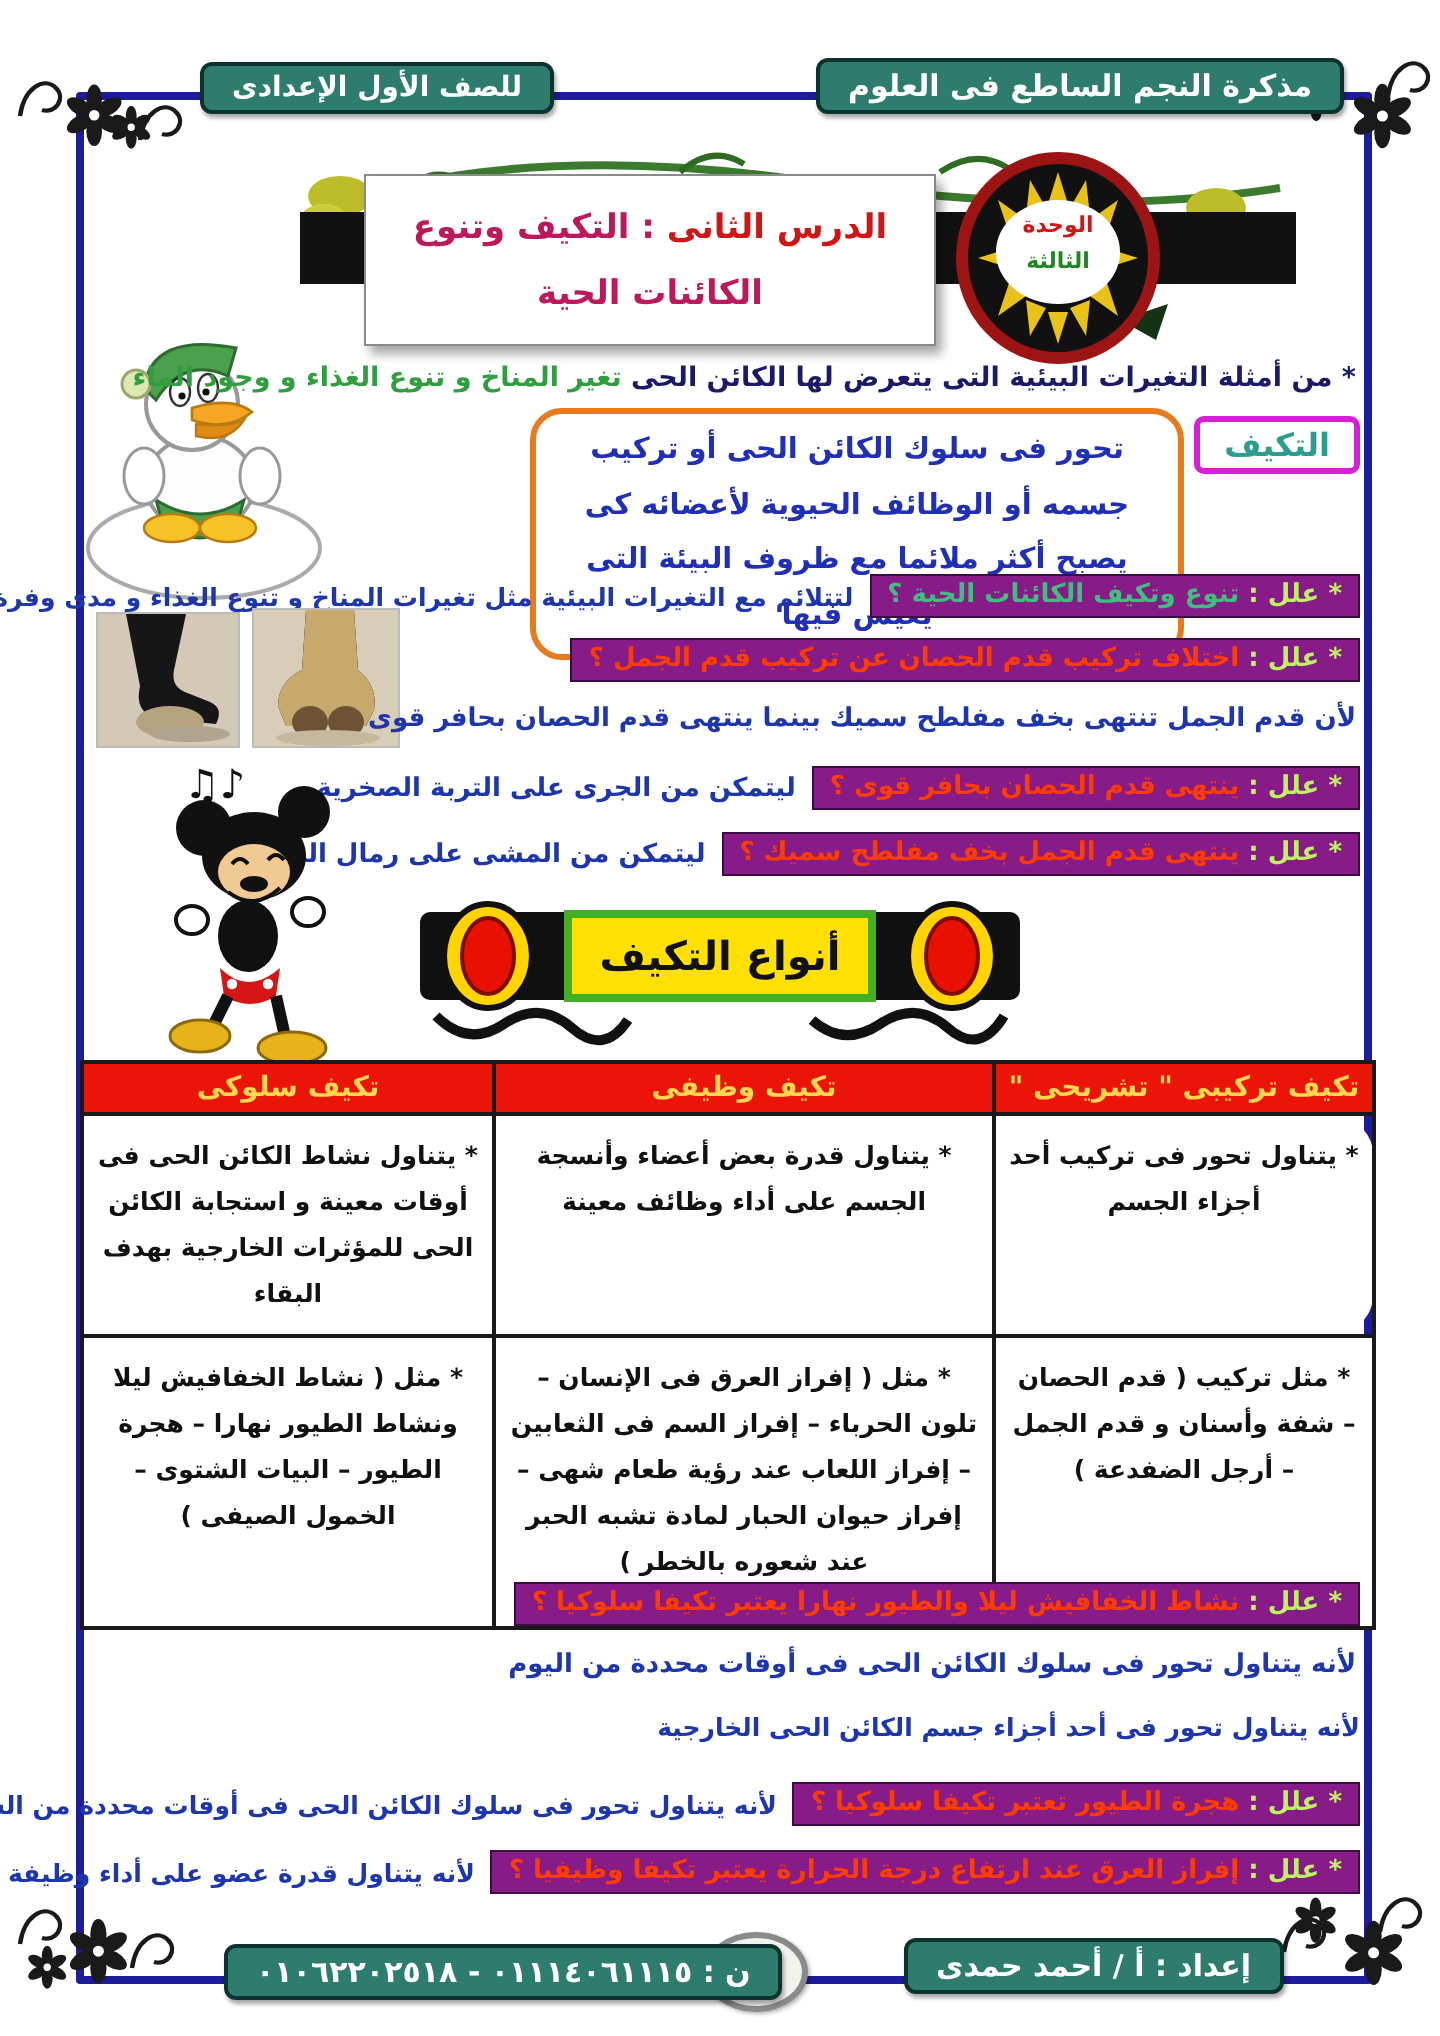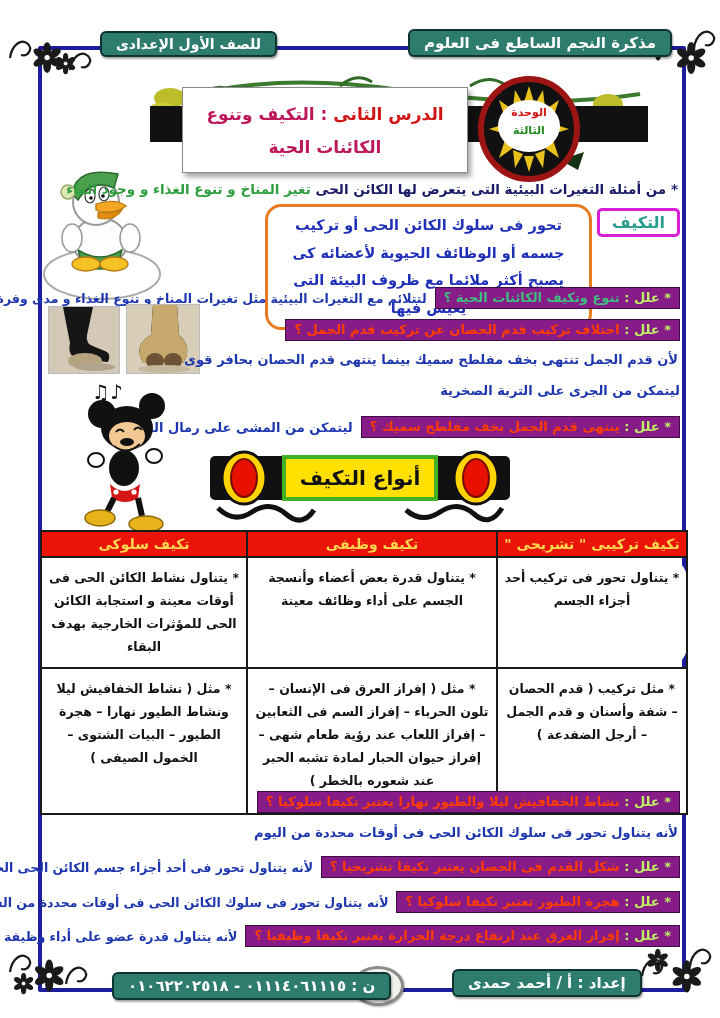--- a/index.html
+++ b/index.html
@@ -203,20 +203,21 @@
     <ellipse cx="46" cy="56" rx="9" ry="8" fill="#6e5236"></ellipse>
     <ellipse cx="37" cy="64" rx="26" ry="4" fill="#c4b89d"></ellipse>
   </svg>
 
   <div class="qrow" style="top:319px">
     <span class="qbox"><span class="qlabel">* علل : </span><span class="qbody">اختلاف تركيب قدم الحصان عن تركيب قدم الجمل ؟</span></span>
   </div>
   <div class="ansline" style="top:352px">لأن قدم الجمل تنتهى بخف مفلطح سميك بينما ينتهى قدم الحصان بحافر قوى</div>
 
   <div class="qrow" style="top:383px">
+    <span class="qbox"><span class="qlabel">* علل : </span><span class="qbody">ينتهى قدم الحصان بحافر قوى ؟</span></span>
     <span class="ans" style="font-size:13px">ليتمكن من الجرى على التربة الصخرية</span>
   </div>
 
   <div class="qrow" style="top:416px">
     <span class="qbox"><span class="qlabel">* علل : </span><span class="qbody">ينتهى قدم الجمل بخف مفلطح سميك ؟</span></span>
     <span class="ans" style="font-size:13px">ليتمكن من المشى على رمال الصحراء</span>
   </div>
 
   <span class="notes">♪♫</span>
   <svg class="deco" style="left:50px;top:386px" width="145" height="146">
@@ -276,21 +277,20 @@
     </tr>
   </tbody>
     </table>
 
   <div class="qrow" style="top:791px">
     <span class="qbox"><span class="qlabel">* علل : </span><span class="qbody">نشاط الخفافيش ليلا والطيور نهارا يعتبر تكيفا سلوكيا ؟</span></span>
   </div>
   <div class="ansline" style="top:825px">لأنه يتناول تحور فى سلوك الكائن الحى فى أوقات محددة من اليوم</div>
 
   <div class="qrow" style="top:856px">
-    <span class="qbox"><span class="qlabel">* علل : </span><span class="qbody">شكل القدم فى الحصان يعتبر تكيفا تشريحيا ؟</span></span>
     <span class="ans">لأنه يتناول تحور فى أحد أجزاء جسم الكائن الحى الخارجية</span>
   </div>
 
   <div class="qrow" style="top:891px">
     <span class="qbox"><span class="qlabel">* علل : </span><span class="qbody">هجرة الطيور تعتبر تكيفا سلوكيا ؟</span></span>
     <span class="ans">لأنه يتناول تحور فى سلوك الكائن الحى فى أوقات محددة من السنه</span>
   </div>
 
   <div class="qrow" style="top:925px">
     <span class="qbox"><span class="qlabel">* علل : </span><span class="qbody">إفراز العرق عند ارتفاع درجة الحرارة يعتبر تكيفا وظيفيا ؟</span></span>

